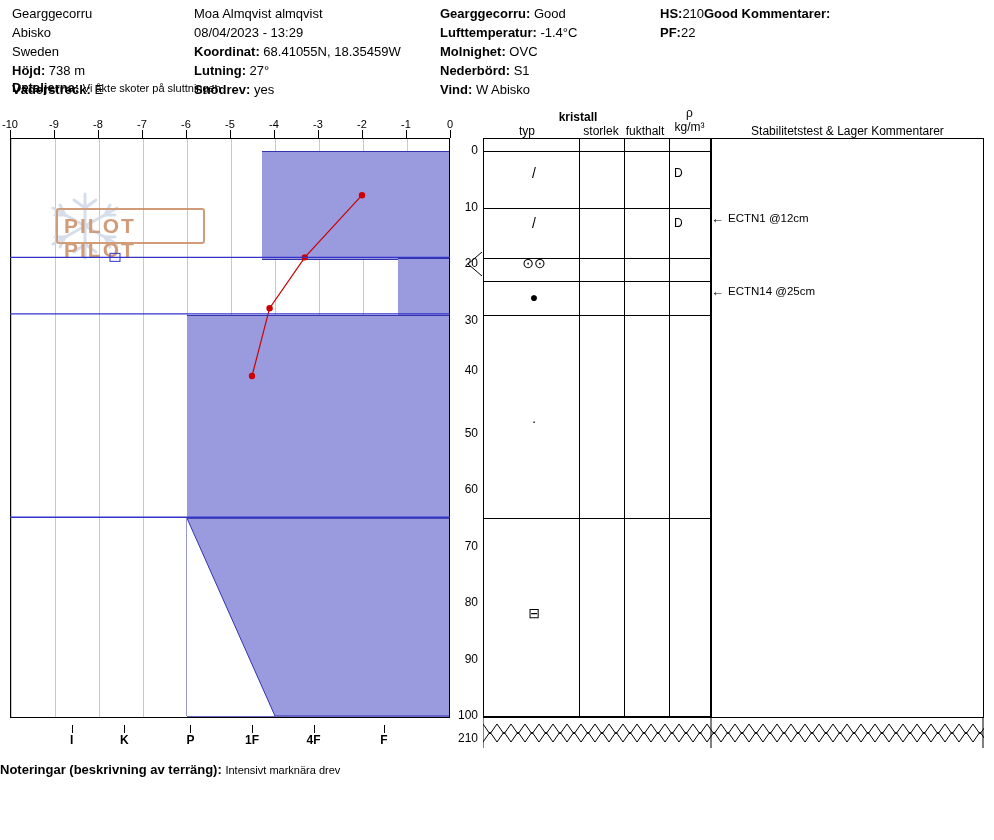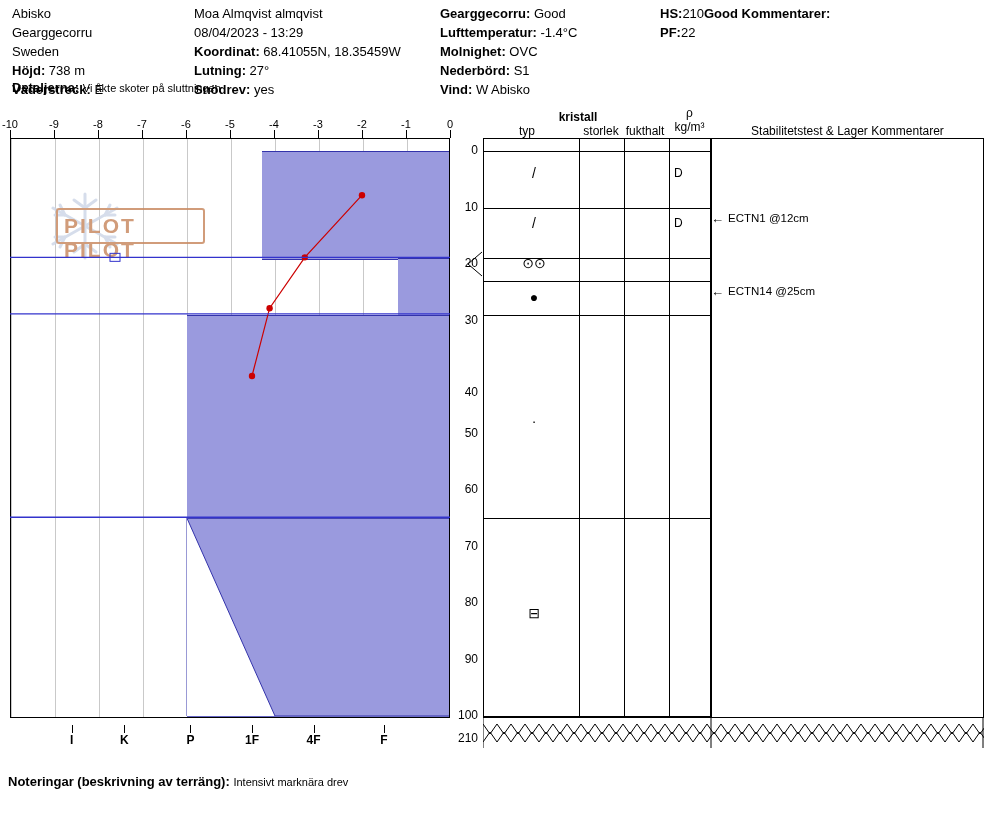--- a/index.html
+++ b/index.html
@@ -48,38 +48,38 @@
   
   #commentcol{position:absolute;left:711px;top:138px;width:273px;height:580px;
               border:1px solid #000;border-left:1px solid #000;box-sizing:border-box;}
   .comment{position:absolute;font-size:11.5px;white-space:nowrap;}
   
   #zig{position:absolute;left:483px;top:718px;width:501px;height:30px;}
   
   #hardlabels{position:absolute;left:10px;top:725px;width:440px;height:22px;}
   #hardlabels .hl{position:absolute;font-size:12px;font-weight:bold;transform:translateX(-50%);}
   #hardlabels .hltick{position:absolute;top:0;width:1px;height:8px;background:#000;}
-  #notes{position:absolute;left:8px;top:762px;white-space:nowrap;margin-top:12px;}
+  #notes{position:absolute;left:0;top:762px;white-space:nowrap;}
   #notes .small{font-size:11px;}
   
   #watermark{position:absolute;left:30px;top:192px;width:180px;height:70px;opacity:.85;}
   .wm-text{position:absolute;left:34px;top:22px;font-size:21px;font-weight:bold;
            color:#c98b63;letter-spacing:2px;font-family:"Liberation Sans",sans-serif;}
   .wm-box{position:absolute;left:26px;top:16px;width:145px;height:32px;border:2px solid #c98b63;border-radius:3px;}
   
   #temp{position:absolute;left:10px;top:138px;width:440px;height:580px;}
 </style>
 </head>
 <body>
 
 <div id="header">
 
   <div class="hdr-col" id="col1">
+    <div class="hdr-row"><span>Gearggecorru</span></div>
     <div class="hdr-row"><span>Abisko</span></div>
-    <div class="hdr-row"><span>Gearggecorru</span></div>
     <div class="hdr-row"><span>Sweden</span></div>
     <div class="hdr-row"><span class="b">Höjd:</span> <span>738 m</span></div>
     <div class="hdr-row"><span class="b">Väderstreck:</span> <span>E</span></div>
   </div>
 
   <div class="hdr-col" id="col2">
     <div class="hdr-row"><span>Moa Almqvist almqvist</span></div>
     <div class="hdr-row"><span>08/04/2023 - 13:29</span></div>
     <div class="hdr-row"><span class="b">Koordinat:</span> <span>68.41055N, 18.35459W</span></div>
     <div class="hdr-row"><span class="b">Lutning:</span> <span>27°</span></div>
@@ -195,21 +195,21 @@
     <line x1="0" x2="440" y1="175.85" y2="175.85" stroke="#3333cc" stroke-width="1.4"></line>
     <line x1="0" x2="440" y1="379.25" y2="379.25" stroke="#3333cc" stroke-width="1.4"></line>
     <rect x="100" y="115.35" width="10" height="8" fill="none" stroke="#3333cc"></rect>
   </svg>
 
 <div id="depthaxis">
     <div class="dlabel" style="top: 12px;">0</div>
     <div class="dlabel" style="top: 68.5px;">10</div>
     <div class="dlabel" style="top: 125px;">20</div>
     <div class="dlabel" style="top: 181.5px;">30</div>
-    <div class="dlabel" style="top: 254px; margin-left: 10px;">40</div>
+    <div class="dlabel" style="top: 232px; margin-left: 10px;">40</div>
     <div class="dlabel" style="top: 294.5px;">50</div>
     <div class="dlabel" style="top: 351px;">60</div>
     <div class="dlabel" style="top: 407.5px;">70</div>
     <div class="dlabel" style="top: 464px;">80</div>
     <div class="dlabel" style="top: 520.5px;">90</div>
     <div class="dlabel" style="top: 577px;">100</div>
     <div class="dlabel" style="top: 600px;">210</div>
   </div>
 
 <div id="graintable">

